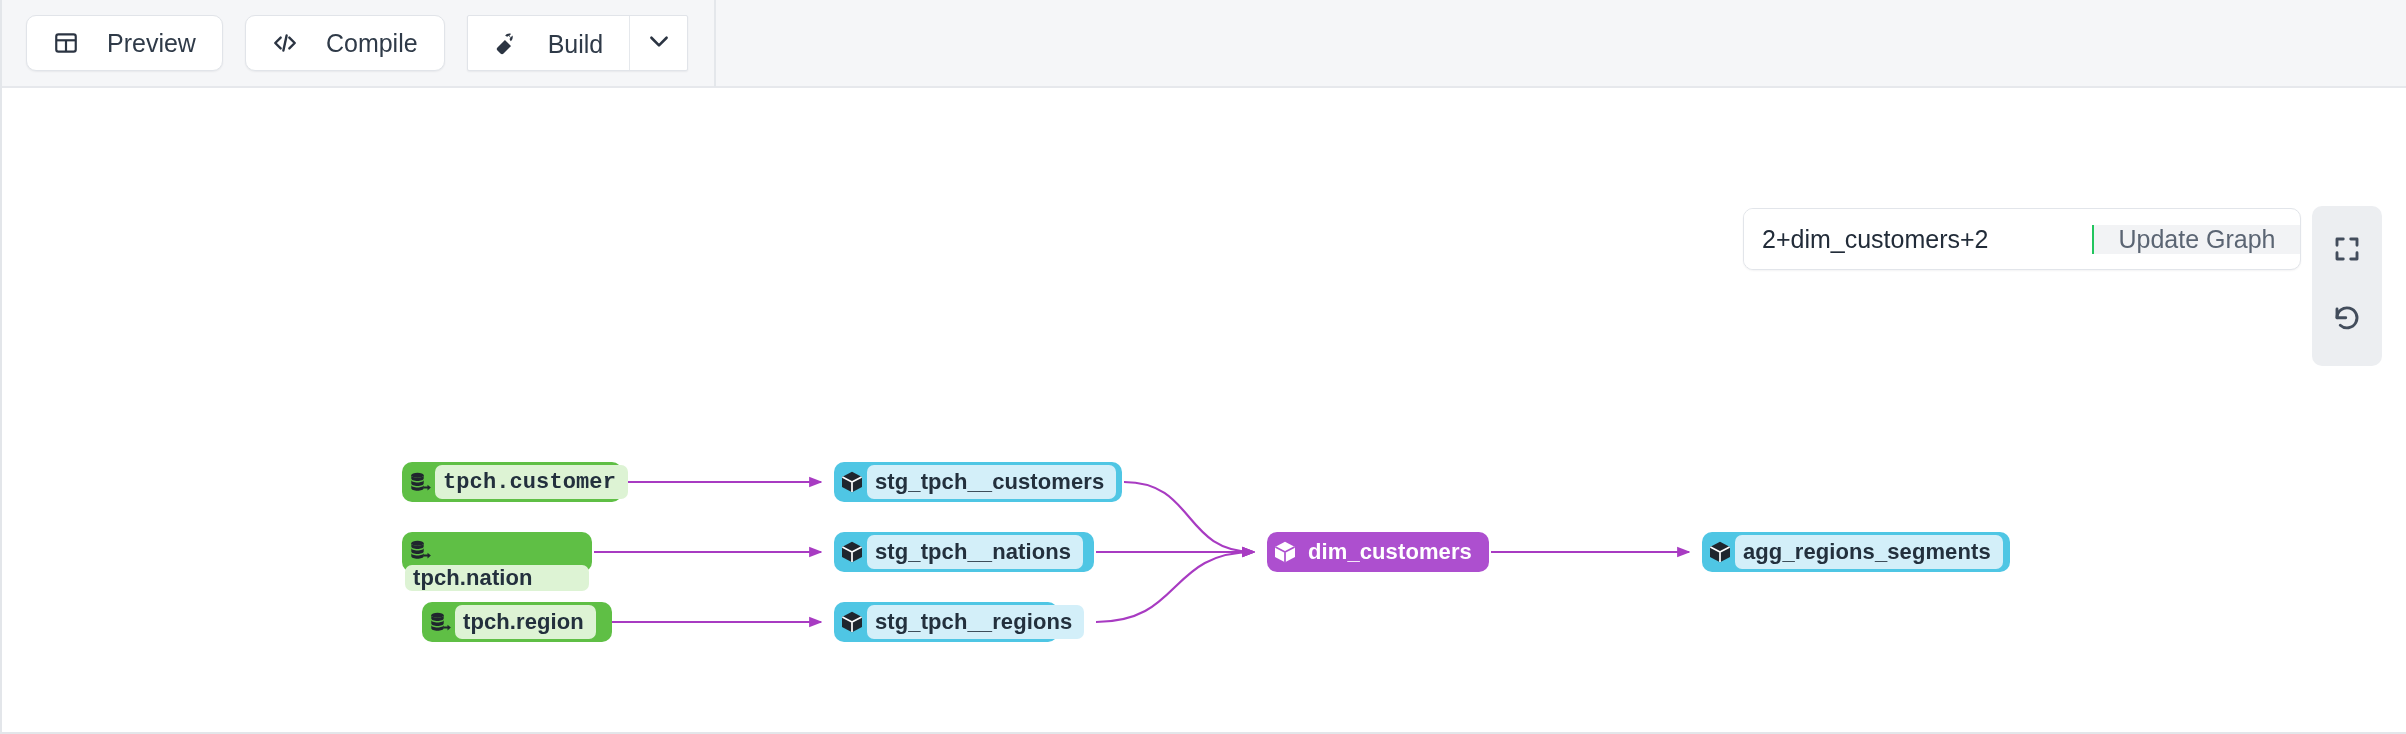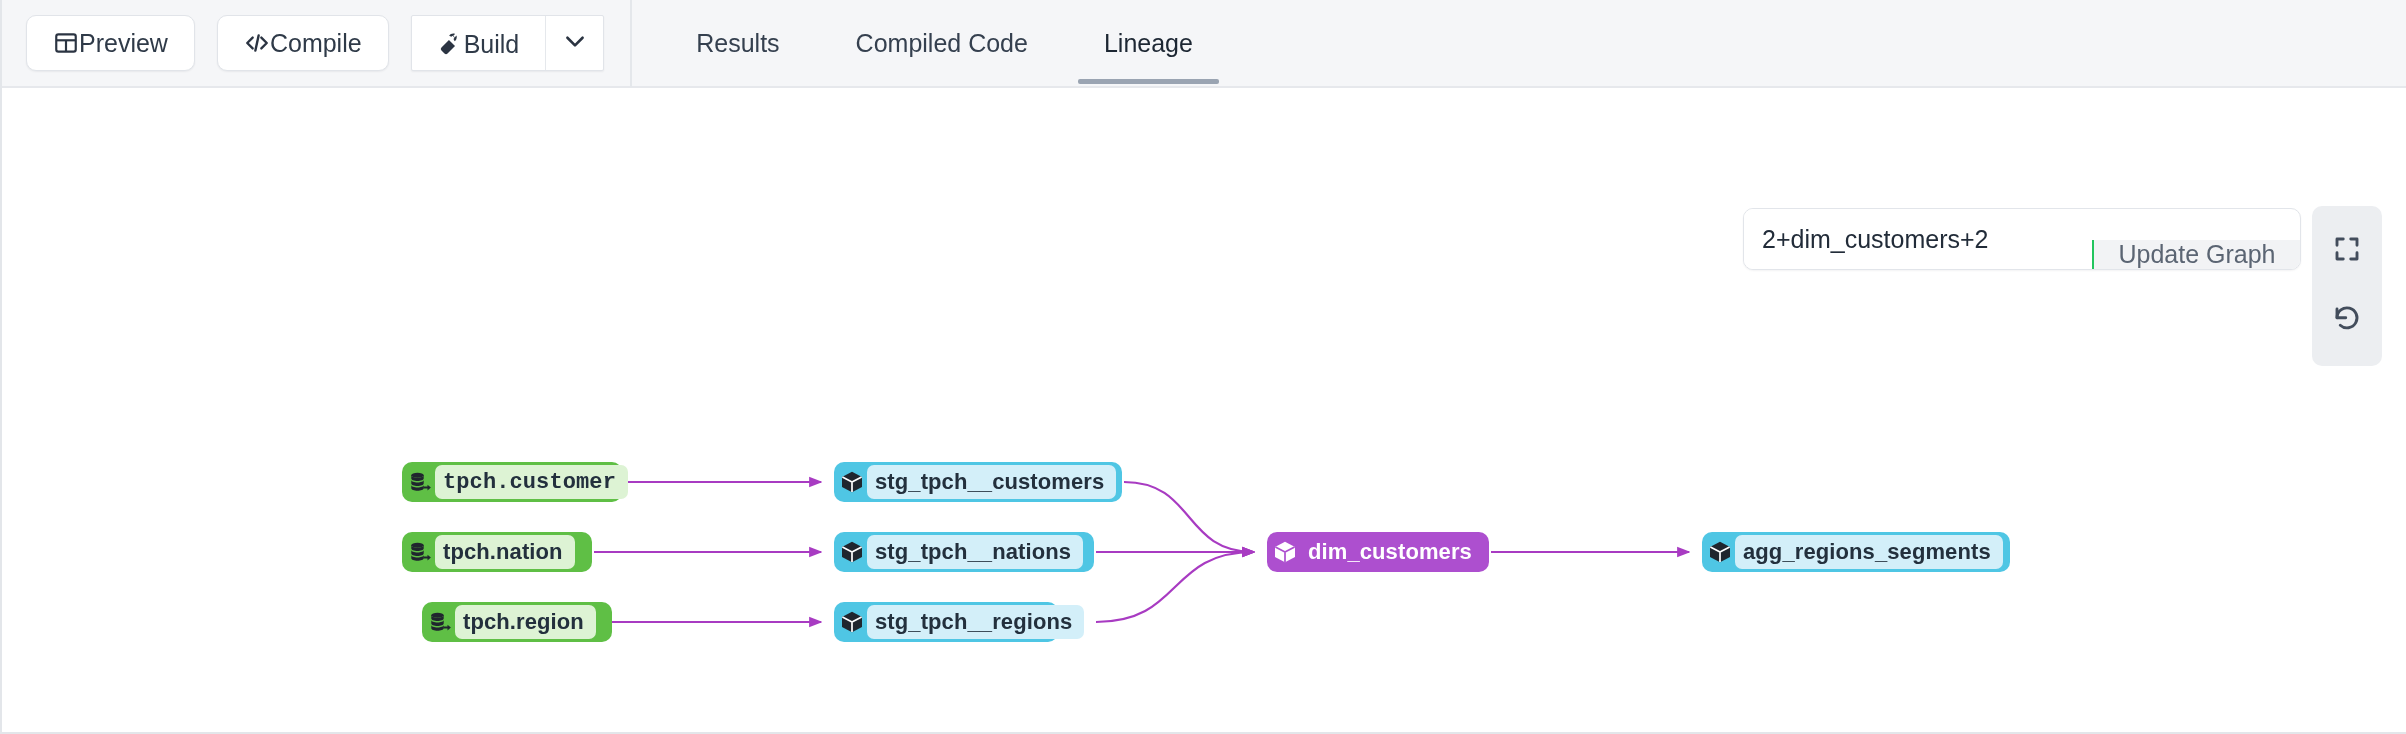--- a/index.html
+++ b/index.html
@@ -22,21 +22,21 @@
     position: relative;
     height: 88px;
     background: #f5f6f8;
     border-bottom: 2px solid #e6e8ec;
     display: flex;
     align-items: center;
     padding-left: 24px;
   }
   .btn-group { display: flex; align-items: center; gap: 22px; }
   .tbtn {
-    display: flex; align-items: center; gap: 0;
+    display: flex; align-items: center; gap: 28px;
     height: 56px; padding: 0 26px;
     background: #ffffff;
     border: 1px solid #e1e4e9;
     border-radius: 10px;
     box-shadow: 0 1px 2px rgba(16,24,40,.06);
     color: #2f3a48;
     font-size: 25px;
     cursor: pointer;
     white-space: nowrap;
   }
@@ -91,21 +91,21 @@
   .canvas {
     position: relative;
     width: 100%; height: 644px;
     background: #ffffff;
     overflow: hidden;
   }
 
   
   .searchbar {
     position: absolute; left: 1741px; top: 120px;
-    display: flex; align-items: flex-end;
+    display: flex; align-items: center;
     height: 62px;
     background: #ffffff;
     border: 1px solid #e2e5ea;
     border-radius: 10px;
     box-shadow: 0 1px 2px rgba(16,24,40,.05);
     overflow: hidden;
   }
   .searchbar input {
     width: 348px; height: 100%;
     border: none; outline: none;
@@ -224,31 +224,20 @@
               <polyline points="5,9 12,16 19,9"></polyline>
             </svg>
           </span>
         </div>
       </div>
 
     </div>
 
     <div class="vdiv"></div>
 
-    <div class="tabs">
-      <div class="tab">
-        <span>Results</span>
-      </div>
-      <div class="tab">
-        <span>Compiled Code</span>
-      </div>
-      <div class="tab active">
-        <span>Lineage</span>
-      </div>
-    </div>
   </div>
 
   <div class="canvas">
 
     <div class="graph">
       <svg class="edges">
         <defs>
           <marker id="arrow" viewBox="0 0 10 10" refX="9" refY="5" markerWidth="6" markerHeight="6" orient="auto-start-reverse">
             <path d="M 0 1 L 10 5 L 0 9 z" fill="#a83bc2"></path>
           </marker>
@@ -269,21 +258,21 @@
               <svg width="24" height="24" viewBox="0 0 24 24" fill="#20262e">
       <ellipse cx="9.5" cy="5.2" rx="6.2" ry="2.5"></ellipse>
       <path d="M3.3 5.2v3.4c0 1.38 2.78 2.5 6.2 2.5s6.2-1.12 6.2-2.5V5.2c0 1.38-2.78 2.5-6.2 2.5S3.3 6.58 3.3 5.2z"></path>
       <path d="M3.3 10.1v3.4c0 1.38 2.78 2.5 6.2 2.5s6.2-1.12 6.2-2.5v-3.4c0 1.38-2.78 2.5-6.2 2.5s-6.2-1.12-6.2-2.5z"></path>
       <path d="M3.3 15v3.3c0 1.38 2.78 2.5 6.2 2.5s6.2-1.12 6.2-2.5V15c0 1.38-2.78 2.5-6.2 2.5S3.3 16.38 3.3 15z"></path>
       <path d="M15.4 16.6h4.1v-1.9l3.4 2.9-3.4 2.9v-1.9h-4.1z"></path>
     </svg>
             </span>
             <span class="label">tpch.customer</span>
           </div>
-          <div class="node source" style="left: 400px; top: 444px; width: 190px;">
+          <div class="node source" style="left: 400px; top: 444px; width: 190px; flex-direction: column;">
             <span class="badge">
               <svg width="24" height="24" viewBox="0 0 24 24" fill="#20262e">
       <ellipse cx="9.5" cy="5.2" rx="6.2" ry="2.5"></ellipse>
       <path d="M3.3 5.2v3.4c0 1.38 2.78 2.5 6.2 2.5s6.2-1.12 6.2-2.5V5.2c0 1.38-2.78 2.5-6.2 2.5S3.3 6.58 3.3 5.2z"></path>
       <path d="M3.3 10.1v3.4c0 1.38 2.78 2.5 6.2 2.5s6.2-1.12 6.2-2.5v-3.4c0 1.38-2.78 2.5-6.2 2.5s-6.2-1.12-6.2-2.5z"></path>
       <path d="M3.3 15v3.3c0 1.38 2.78 2.5 6.2 2.5s6.2-1.12 6.2-2.5V15c0 1.38-2.78 2.5-6.2 2.5S3.3 16.38 3.3 15z"></path>
       <path d="M15.4 16.6h4.1v-1.9l3.4 2.9-3.4 2.9v-1.9h-4.1z"></path>
     </svg>
             </span>
             <span class="label">tpch.nation</span>

